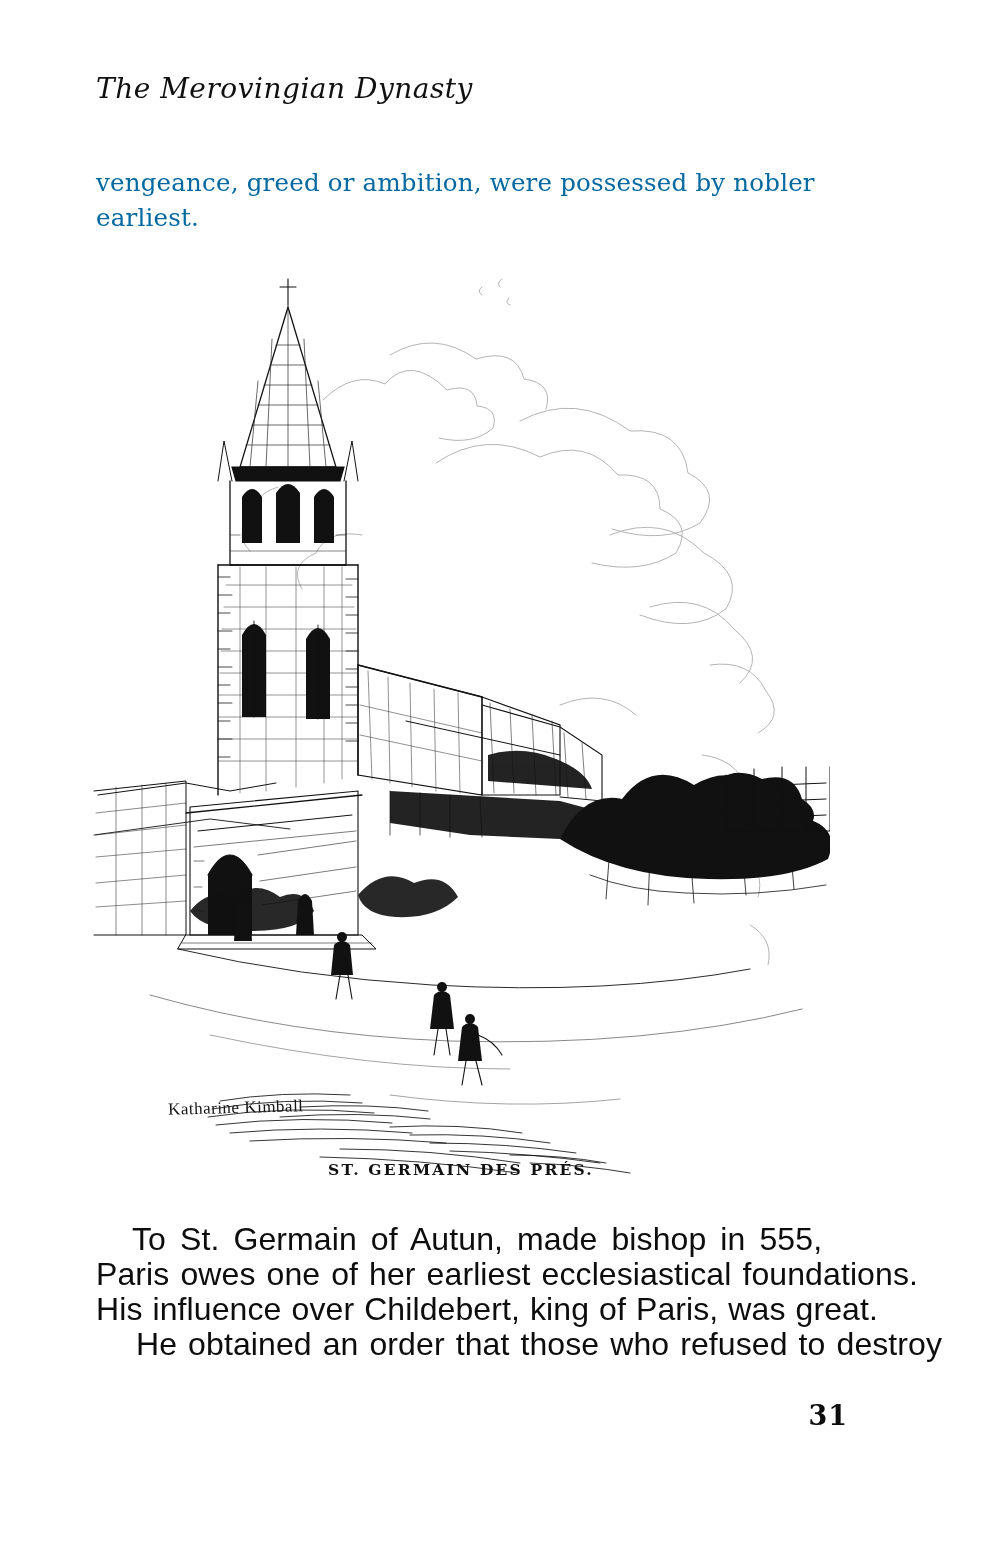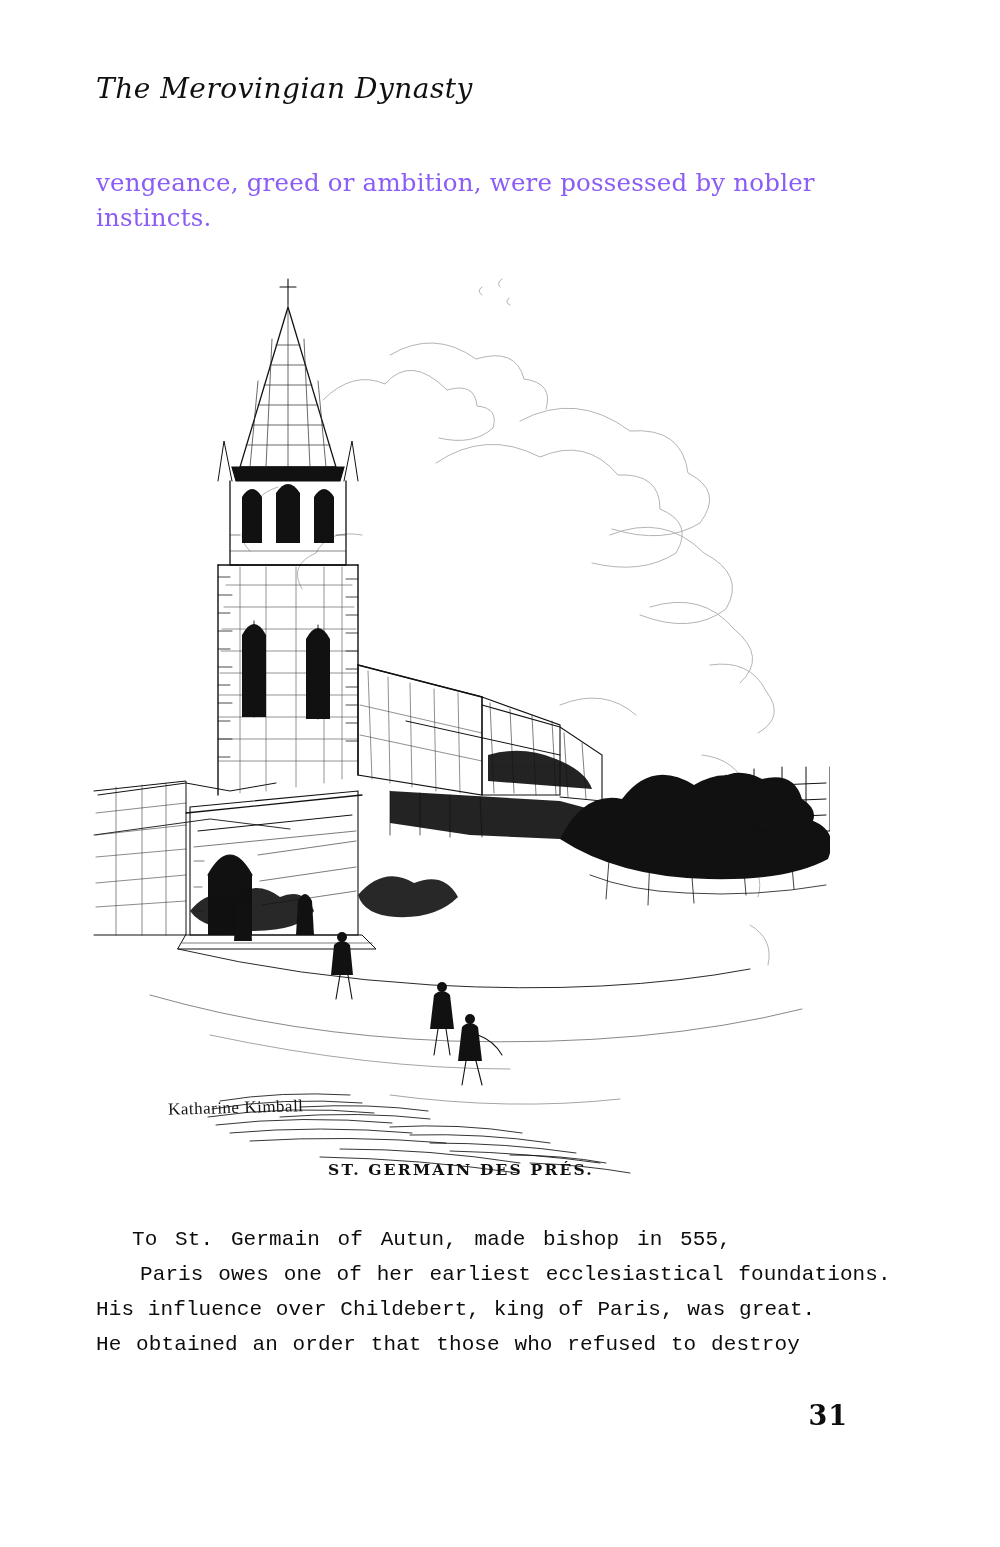--- a/index.html
+++ b/index.html
@@ -33,45 +33,45 @@
     white-space: nowrap;
   }
   .body-top {
     position: absolute;
     left: 96px;
     top: 165px;
     width: 730px;
     font-family: "DejaVu Serif", serif;
     font-size: 24.5px;
     line-height: 35px;
-    color: #8b5cf6;
+    color: #0369a1;
     letter-spacing: 0.2px;
   }
   .body-bottom {
     position: absolute;
     left: 96px;
     top: 1222px;
     width: 735px;
-    font-family: Liberation Mono, monospace;
-    font-size: 21px;
+    font-family: Liberation Sans, sans-serif;
+    font-size: 32px;
     line-height: 35px;
     color: #0d0d0d;
     letter-spacing: 0.1px;
   }
   .body-bottom .ln {
     display: block;
     white-space: nowrap;
   }
   .body-bottom .ln.first {
     text-indent: 36px;
     word-spacing: 5px;
   }
-  .body-bottom .ln.j1 { word-spacing: 2px; margin-left: 44px; }
+  .body-bottom .ln.j1 { word-spacing: 2px; }
   .body-bottom .ln.j2 { word-spacing: 1px; }
-  .body-bottom .ln.j3 { word-spacing: 2px; }
+  .body-bottom .ln.j3 { word-spacing: 2px; margin-left: 40px; }
   .body-bottom .ln.j4 { word-spacing: 7px; }
 
   .figure {
     position: absolute;
     left: 90px;
     top: 235px;
     width: 740px;
     height: 960px;
   }
   .figure svg {
@@ -114,21 +114,21 @@
 </style>
 </head>
 <body>
 
 <div class="page">
 
   <div class="running-head">The Merovingian Dynasty</div>
 
   <div class="body-top">
     <span>vengeance, greed or ambition, were possessed by nobler</span><br>
-    <span>instincts.</span>
+    <span>earliest.</span>
   </div>
 
   <div class="figure">
     <svg viewBox="0 0 740 960" xmlns="http://www.w3.org/2000/svg" aria-hidden="true">
       <g stroke="#111" fill="none" stroke-width="1.1" stroke-linecap="round">
 
         <g stroke="#8f8f8f" stroke-width="0.9" opacity="0.75">
           <path d="M233 165 q30 -30 62 -16 q26 -30 62 6 q28 -8 30 16 q22 2 16 22 q-20 18 -54 10"></path>
           <path d="M300 120 q44 -26 86 4 q40 -12 48 20 q30 4 22 30"></path>
           <path d="M392 60 q-6 -4 0 -8 M410 52 q-4 -4 2 -8 M420 70 q-6 -2 -1 -7"></path>

